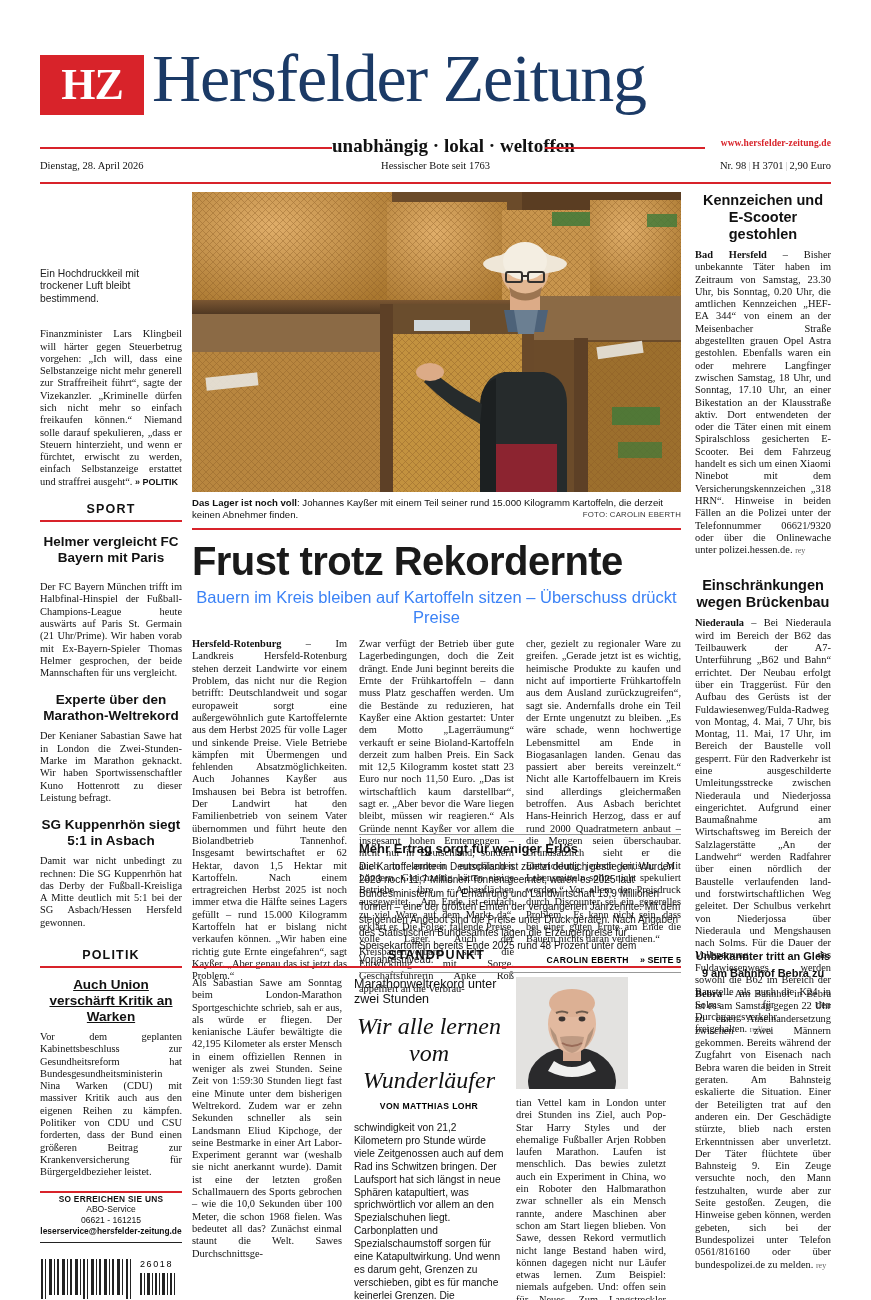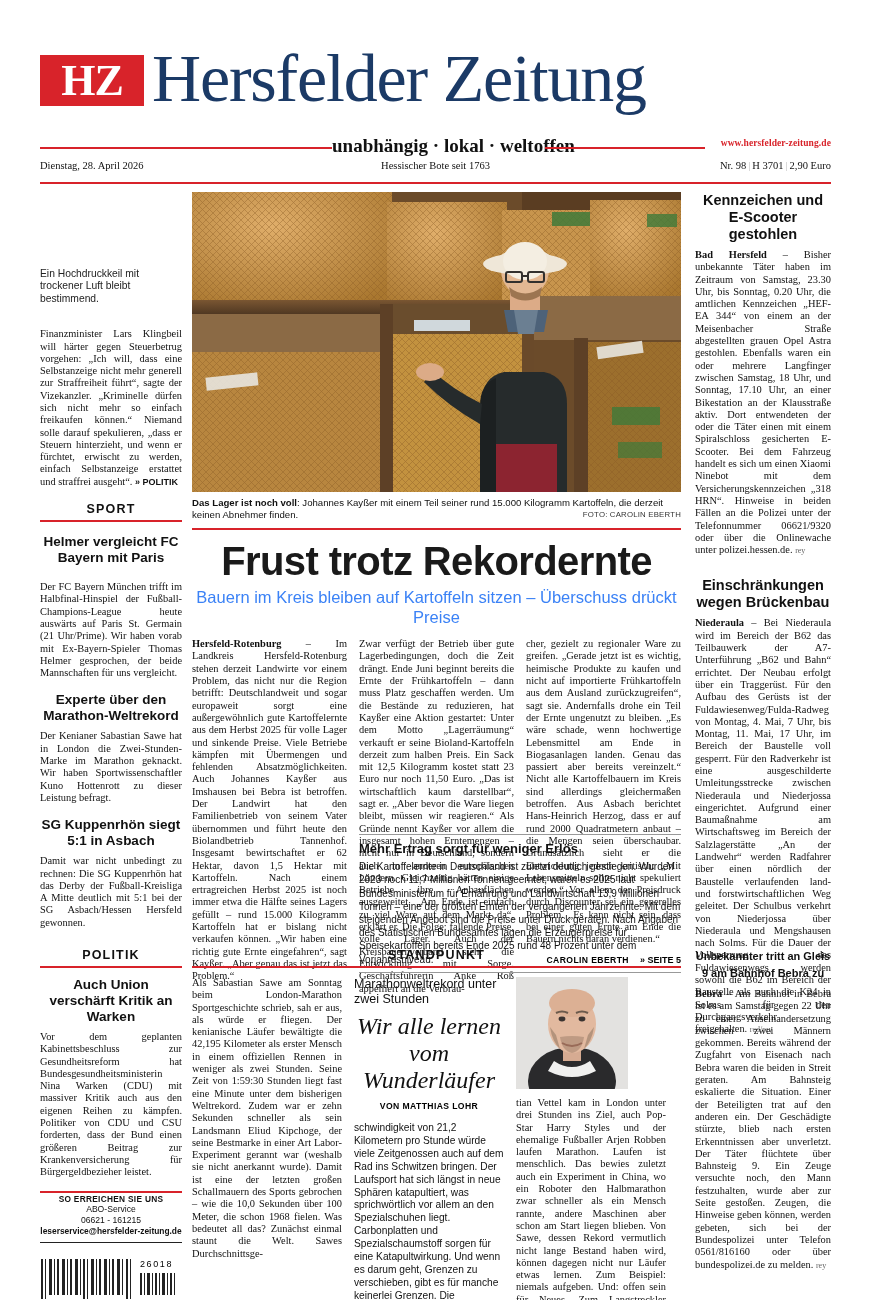--- a/index.html
+++ b/index.html
@@ -6,21 +6,21 @@
   body{font-family:"Liberation Serif",serif;}
   .page{
     width:871px;height:1300px;background:#ffffff;position:relative;
     margin:0 auto;overflow:hidden;box-sizing:border-box;
   }
   .inner{position:absolute;left:40px;top:0;width:791px;height:1300px;}
 
   
   .masthead{position:relative;height:185px;}
   .hz-box{
-    position:absolute;left:0;top:55px;width:104px;height:51px;background:#d8232a;
+    position:absolute;left:0;top:55px;width:104px;height:60px;background:#d8232a;
     display:flex;align-items:center;justify-content:center;
   }
   .hz-box span{
     font-family:"Liberation Serif",serif;font-weight:bold;color:#fff;
     font-size:44px;letter-spacing:-1px;line-height:1;
   }
   .paper-title{
     position:absolute;left:112px;top:44px;width:680px;
     font-family:"Liberation Serif",serif;font-weight:normal;color:#1b3a66;
     font-size:68px;line-height:1;letter-spacing:-1.2px;white-space:nowrap;
@@ -85,21 +85,21 @@
 
   
   .photo{position:relative;width:489px;height:300px;overflow:hidden;background:#b3802f;}
   .cap{font-family:"Liberation Sans",sans-serif;font-size:9.6px;line-height:11.6px;color:#111;}
   .cap b{font-weight:bold;}
   .cap .fotog{font-family:"Liberation Sans",sans-serif;font-size:7.8px;letter-spacing:0.2px;
     color:#333;float:right;}
 
   
   .lead-head{font-family:"Liberation Sans",sans-serif;font-weight:bold;font-size:40px;
-    line-height:44px;text-align:center;color:#1a1a1a;letter-spacing:-0.6px;}
+    line-height:44px;text-align:left;color:#1a1a1a;letter-spacing:-0.6px;}
   .lead-sub{font-family:"Liberation Sans",sans-serif;font-size:16.5px;line-height:20px;
     text-align:center;color:#3b82f6;}
 
   .infobox-h{font-family:"Liberation Sans",sans-serif;font-weight:bold;font-size:13px;color:#111;}
   .infobox-b{font-family:"Liberation Sans",sans-serif;font-size:10px;line-height:13.2px;color:#111;}
 
   
   .contact{text-align:center;font-family:"Liberation Sans",sans-serif;color:#111;}
   .contact .t{font-weight:bold;font-size:8.3px;letter-spacing:0.3px;}
   .contact .l{font-size:8.6px;line-height:11px;}
@@ -291,21 +291,21 @@
       <div class="body-serif" style="margin-top:6px;"><b>Niederaula</b><span> – Bei Niederaula wird im Bereich der B62 das Teilbauwerk der A7-Unterführung „B62 und Bahn“ errichtet. Der Neubau erfolgt über ein Traggerüst. Für den Aufbau des Gerüsts ist der Fuldawiesenweg/Fulda-Radweg von Montag, 4. Mai, 7 Uhr, bis Montag, 11. Mai, 17 Uhr, im Bereich der Baustelle voll gesperrt. Für den Radverkehr ist eine ausgeschilderte Umleitungsstrecke zwischen Niederaula und Niederjossa eingerichtet. Aufgrund einer Baumaßnahme am Wirtschaftsweg im Bereich der Salzlagerstätte „An der Landwehr“ werden Radfahrer über einen nördlich der Baustelle verlaufenden land- und forstwirtschaftlichen Weg geleitet.
     Der Schulbus verkehrt von Niederjossa über Niederaula und Mengshausen nach Solms. Für die Dauer der Vollsperrung des Fuldawiesenwegs werden sowohl die B62 im Bereich der Baustelle als auch die K24 in Solms für den Durchgangsverkehr freigehalten.</span> <span class="credit">red/rey</span></div>
     </div>
   </div>
 
   <div style="position:absolute;left:0;top:948px;width:791px;">
 
     <div style="position:absolute;left:0;top:0;width:142px;">
       <div class="sect-label">POLITIK</div>
       <div class="rule-red" style="margin-top:4px;"></div>
-      <div class="hl-l" style="margin-top:9px;">Auch Union verschärft Kritik an Warken</div>
+      <div class="hl-l" style="margin-top:9px;text-decoration:underline;">Auch Union verschärft Kritik an Warken</div>
       <div class="body-serif" style="margin-top:6px;">Vor dem geplanten Kabinettsbeschluss zur Gesundheitsreform hat Bundesgesundheitsministerin Nina Warken (CDU) mit massiver Kritik auch aus den eigenen Reihen zu kämpfen. Politiker von CDU und CSU forderten, dass der Bund einen größeren Beitrag zur Krankenversicherung für Bürgergeldbezieher leistet.</div>
 
       <div class="rule-red" style="margin-top:12px;"></div>
       <div class="contact" style="margin-top:1px;">
         <div class="t">SO ERREICHEN SIE UNS</div>
         <div class="l">ABO-Service</div>
         <div class="l">06621 - 161215</div>
         <div class="m">leserservice@hersfelder-zeitung.de</div>
       </div>
       <div class="rule-blk" style="margin-top:6px;"></div>

